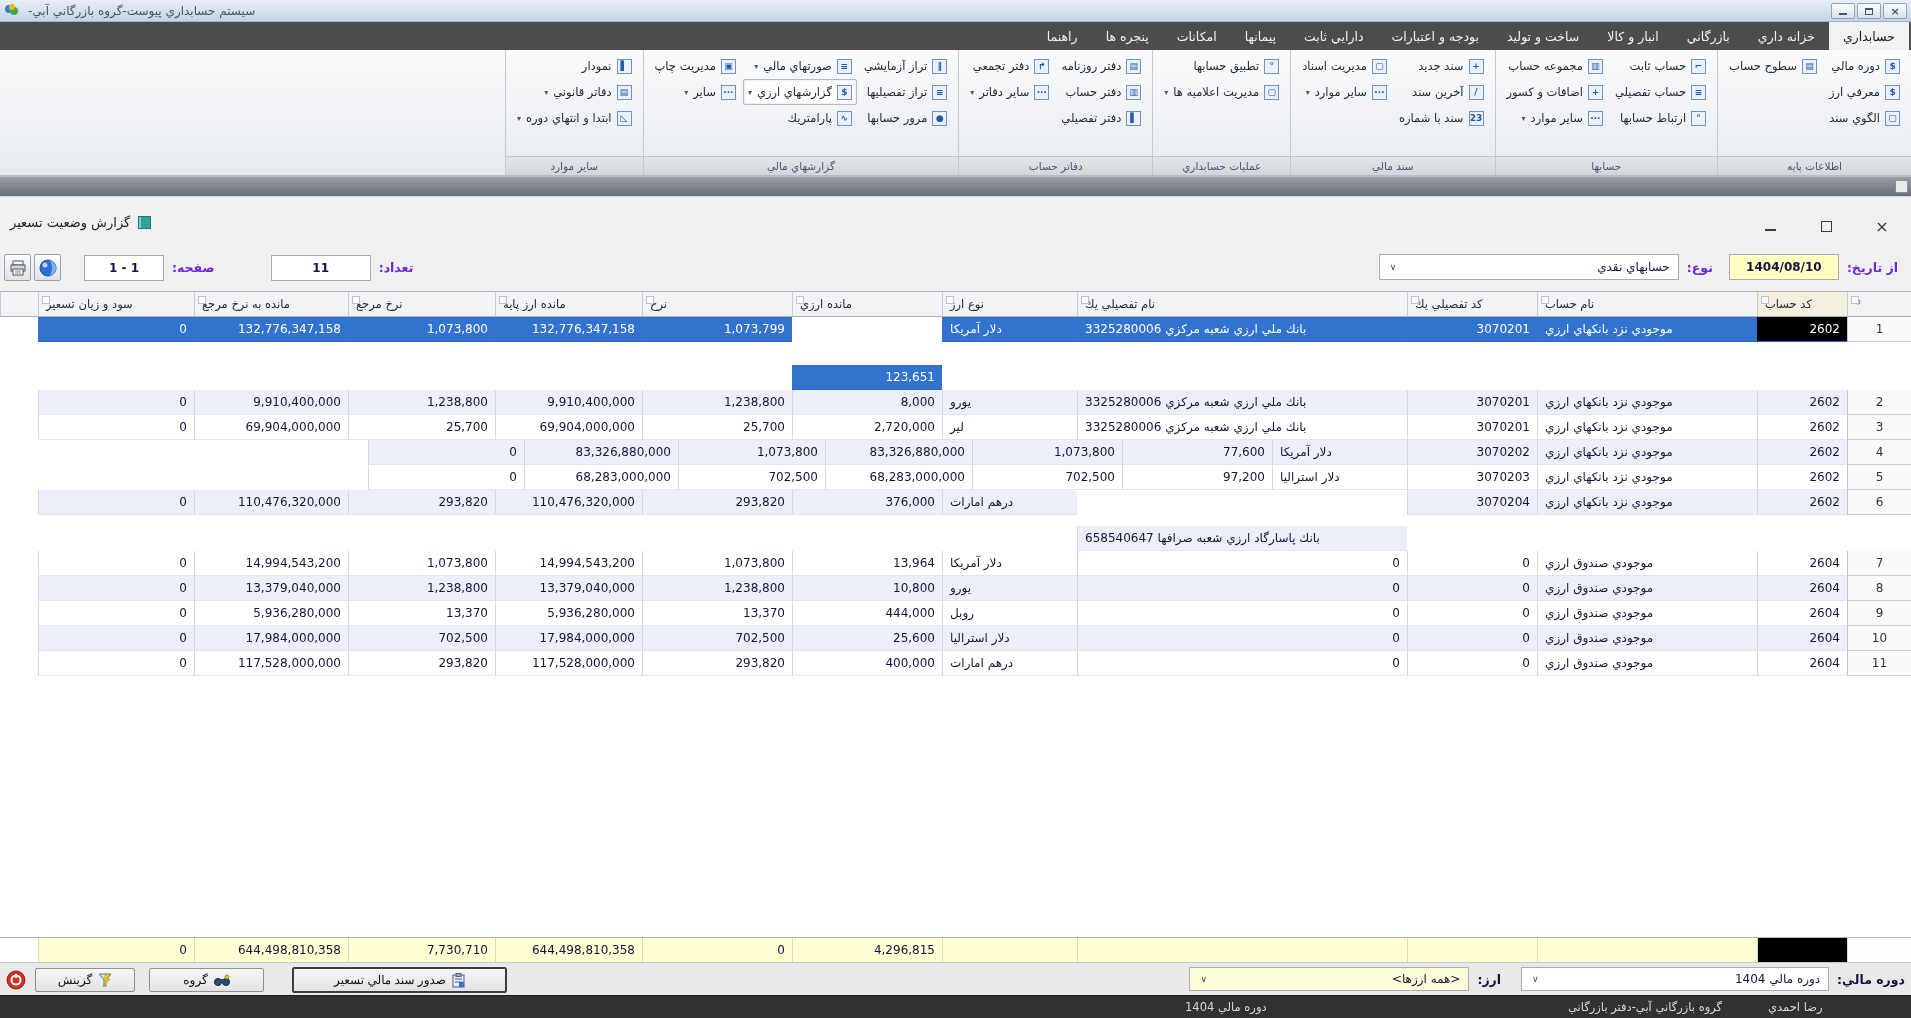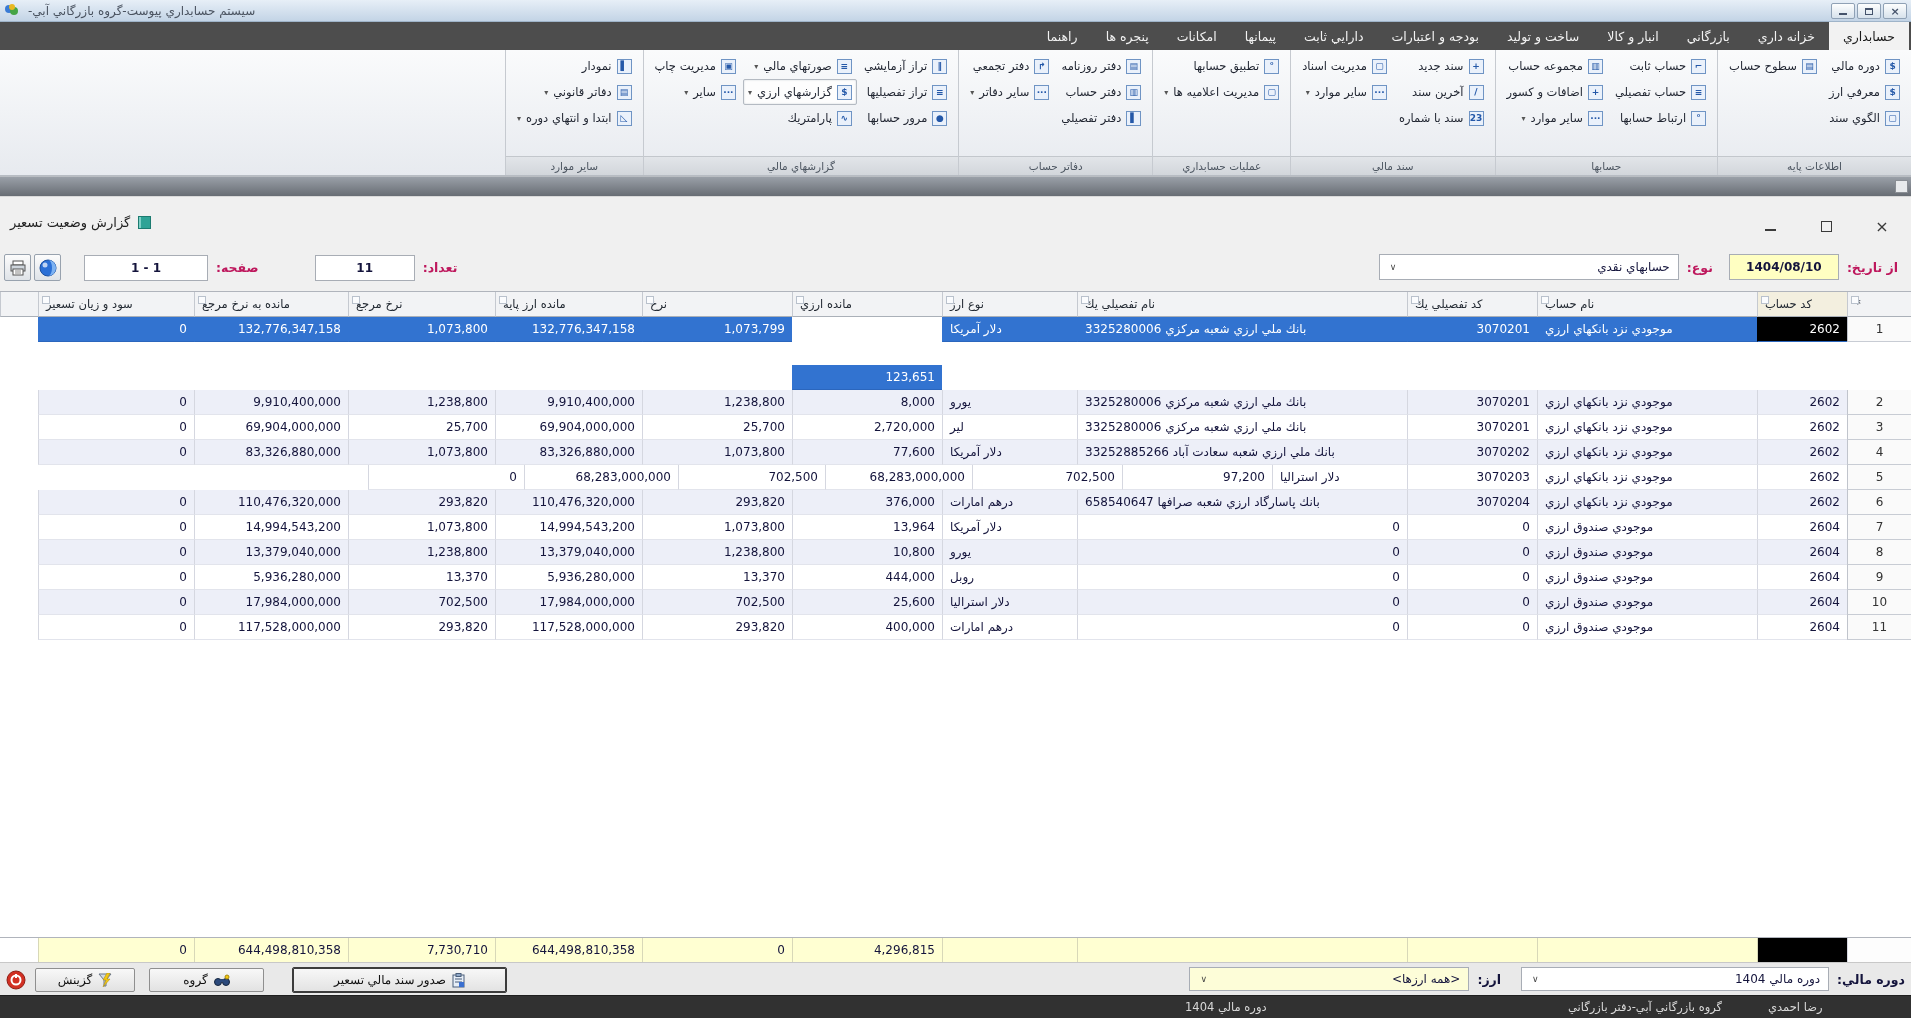--- a/index.html
+++ b/index.html
@@ -62,21 +62,21 @@
   .rwc .glyph-max { border-color:#3a3a3a; border-top-width:1px; width:11px; height:11px; }
   .rwc.close { font-size:16px; }
 
   
   .rw-toolbar { position:absolute; left:0; top:52px; width:100%; height:42px; }
   .tb-left { position:absolute; left:4px; top:5px; display:flex; direction:ltr; align-items:center; }
   .tool-btn { width:27px; height:27px; background:linear-gradient(#fcfcfc,#dfe3e8); border:1px solid #98a2ae;
     border-radius:2px; display:flex; align-items:center; justify-content:center; margin-right:3px; }
   .tb-box { height:26px; background:#fff; border:1px solid #a8adb5; display:flex; align-items:center;
     justify-content:center; font-weight:bold; color:#14143c; direction:ltr; }
-  .tb-label { font-weight:bold; color:#be185d; font-size:12.5px; margin:0 8px; direction:rtl; }
+  .tb-label { font-weight:bold; color:#6d28d9; font-size:12.5px; margin:0 8px; direction:rtl; }
   .tb-right { position:absolute; right:5px; top:5px; display:flex; direction:rtl; align-items:center; }
   .combo { height:26px; background:#fff; border:1px solid #a8adb5; display:flex; direction:rtl;
     align-items:center; padding:0 8px; color:#14143c; }
   .combo .chev { margin-right:auto; font-size:9px; color:#444; padding-left:2px; }
   .date-box { height:26px; width:110px; background:#ffffc2; border:1px solid #a8adb5; display:flex;
     align-items:center; justify-content:center; font-weight:bold; color:#14143c; direction:ltr; }
 
   
   .grid { position:absolute; left:0; top:94px; width:1911px; bottom:33px; background:#fff; border-top:1px solid #b0b4bc; }
   .grow { display:flex; direction:rtl; width:1911px; }
@@ -397,21 +397,21 @@
               <line x1="6" y1="13" x2="12" y2="13" stroke="#888"></line>
           </svg>
         </div>
         <div class="tool-btn">
           <svg width="18" height="18" viewBox="0 0 18 18">
             <circle cx="9" cy="9" r="8" fill="#2a6fd6" stroke="#1b4f9e"></circle>
             <path d="M9 1 A 8 8 0 0 1 9 17 A 4 8 0 0 0 9 1" fill="#7db2f2"></path>
             <circle cx="6" cy="6" r="2.5" fill="#ffffff" opacity="0.7"></circle>
           </svg>
         </div>
-        <div class="tb-box" style="width:124px; margin-left:20px;">1 - 1</div>
+        <div class="tb-box" style="width:80px; margin-left:20px;">1 - 1</div>
         <span class="tb-label">صفحه:</span>
         <div class="tb-box" style="width:100px; margin-left:48px;">11</div>
         <span class="tb-label">تعداد:</span>
       </div>
       <div class="tb-right">
         <span class="tb-label">از تاريخ:</span>
         <div class="date-box">1404/08/10</div>
         <span class="tb-label" style="margin-right:16px;">نوع:</span>
         <div class="combo" style="width:300px;">
           <span>حسابهاي نقدي</span>
@@ -480,21 +480,20 @@
             <div class="gcell sel num" style="flex-basis: 147px;">25,700</div>
             <div class="gcell sel num" style="flex-basis: 154px;">69,904,000,000</div>
             <div class="gcell sel num" style="flex-basis: 156px;">0</div>
             <div class="gutter"></div>
           </div>
           <div class="grow alt">
             <div class="gcell rownum" style="flex-basis: 64px;">4</div>
             <div class="gcell sel num" style="flex-basis: 90px;">2602</div>
             <div class="gcell sel" style="flex-basis: 220px;">موجودي نزد بانكهاي ارزي</div>
             <div class="gcell sel num" style="flex-basis: 130px;">3070202</div>
-            <div class="gcell sel" style="flex-basis: 330px;">بانك ملي ارزي شعبه سعادت آباد 33252885266</div>
             <div class="gcell sel" style="flex-basis: 135px;">دلار آمريكا</div>
             <div class="gcell sel num" style="flex-basis: 150px;">77,600</div>
             <div class="gcell sel num" style="flex-basis: 150px;">1,073,800</div>
             <div class="gcell sel num" style="flex-basis: 147px;">83,326,880,000</div>
             <div class="gcell sel num" style="flex-basis: 147px;">1,073,800</div>
             <div class="gcell sel num" style="flex-basis: 154px;">83,326,880,000</div>
             <div class="gcell sel num" style="flex-basis: 156px;">0</div>
             <div class="gutter"></div>
           </div>
           <div class="grow">
@@ -509,21 +508,21 @@
             <div class="gcell sel num" style="flex-basis: 147px;">702,500</div>
             <div class="gcell sel num" style="flex-basis: 154px;">68,283,000,000</div>
             <div class="gcell sel num" style="flex-basis: 156px;">0</div>
             <div class="gutter"></div>
           </div>
           <div class="grow alt">
             <div class="gcell rownum" style="flex-basis: 64px;">6</div>
             <div class="gcell sel num" style="flex-basis: 90px;">2602</div>
             <div class="gcell sel" style="flex-basis: 220px;">موجودي نزد بانكهاي ارزي</div>
             <div class="gcell sel num" style="flex-basis: 130px;">3070204</div>
-            <div class="gcell sel" style="flex-basis: 330px;">بانك پاسارگاد ارزي شعبه صرافها 658540647</div>
+            <div class="gcell sel" style="flex-basis: 330px; margin-top: 36px;">بانك پاسارگاد ارزي شعبه صرافها 658540647</div>
             <div class="gcell sel" style="flex-basis: 135px;">درهم امارات</div>
             <div class="gcell sel num" style="flex-basis: 150px;">376,000</div>
             <div class="gcell sel num" style="flex-basis: 150px;">293,820</div>
             <div class="gcell sel num" style="flex-basis: 147px;">110,476,320,000</div>
             <div class="gcell sel num" style="flex-basis: 147px;">293,820</div>
             <div class="gcell sel num" style="flex-basis: 154px;">110,476,320,000</div>
             <div class="gcell sel num" style="flex-basis: 156px;">0</div>
             <div class="gutter"></div>
           </div>
           <div class="grow">

